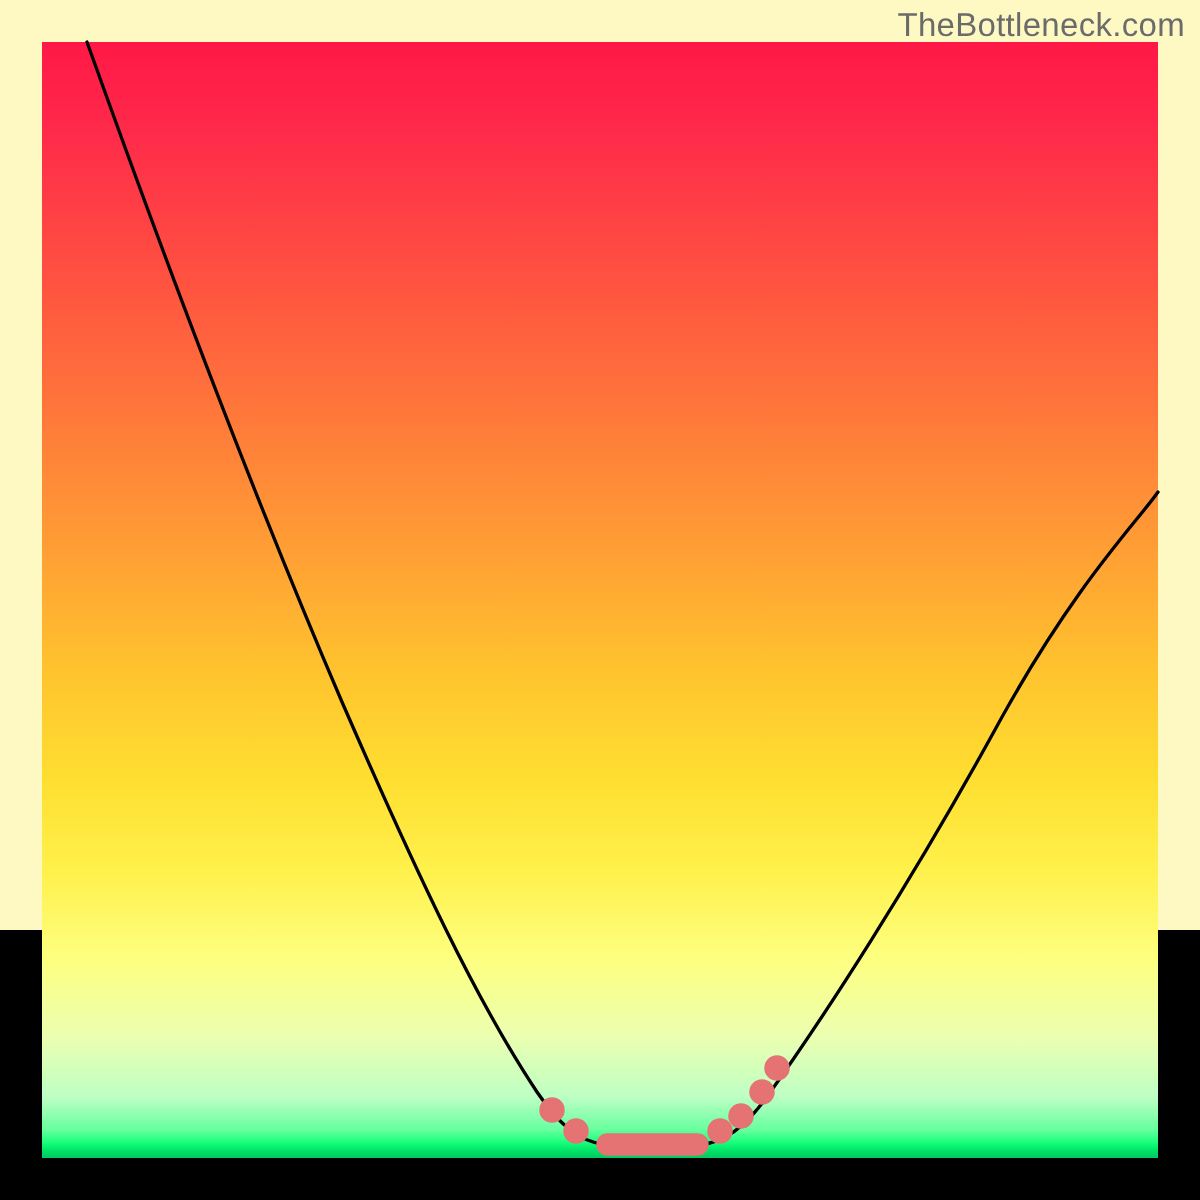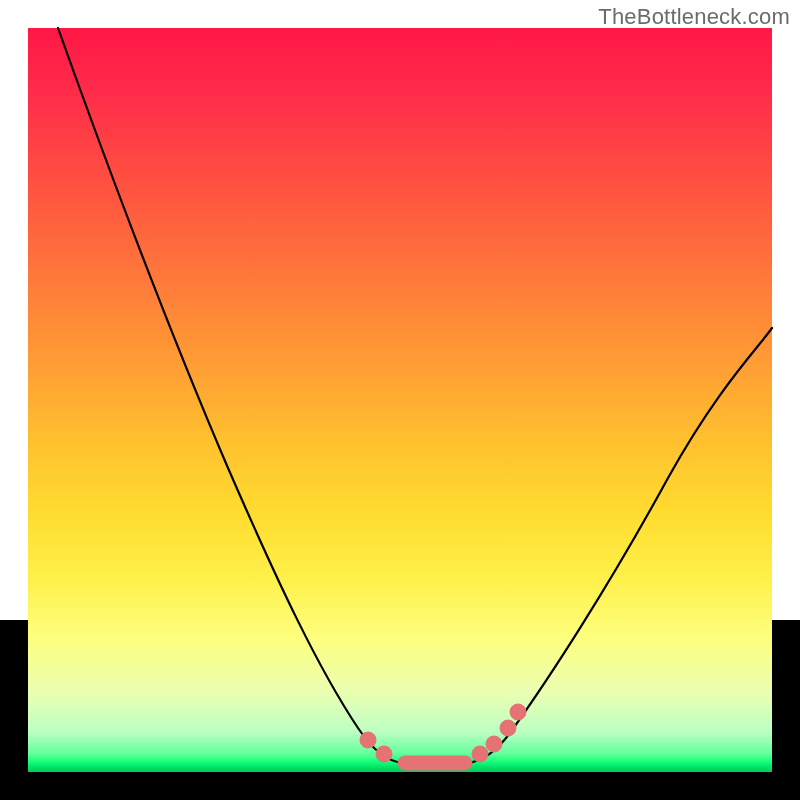--- a/index.html
+++ b/index.html
@@ -9,21 +9,21 @@
     height: 800px;
     background: #000000;
     overflow: hidden;
   }
   .frame {
     position: absolute;
     left: 0;
     top: 0;
     width: 800px;
     height: 620px;
-    background: #ffffff;
+    background: #fef9c3;
   }
   .plot-area {
     position: absolute;
     left: 28px;
     top: 28px;
     width: 744px;
     height: 744px;
     
     background: linear-gradient(to bottom,
       #ff1846 0%,

